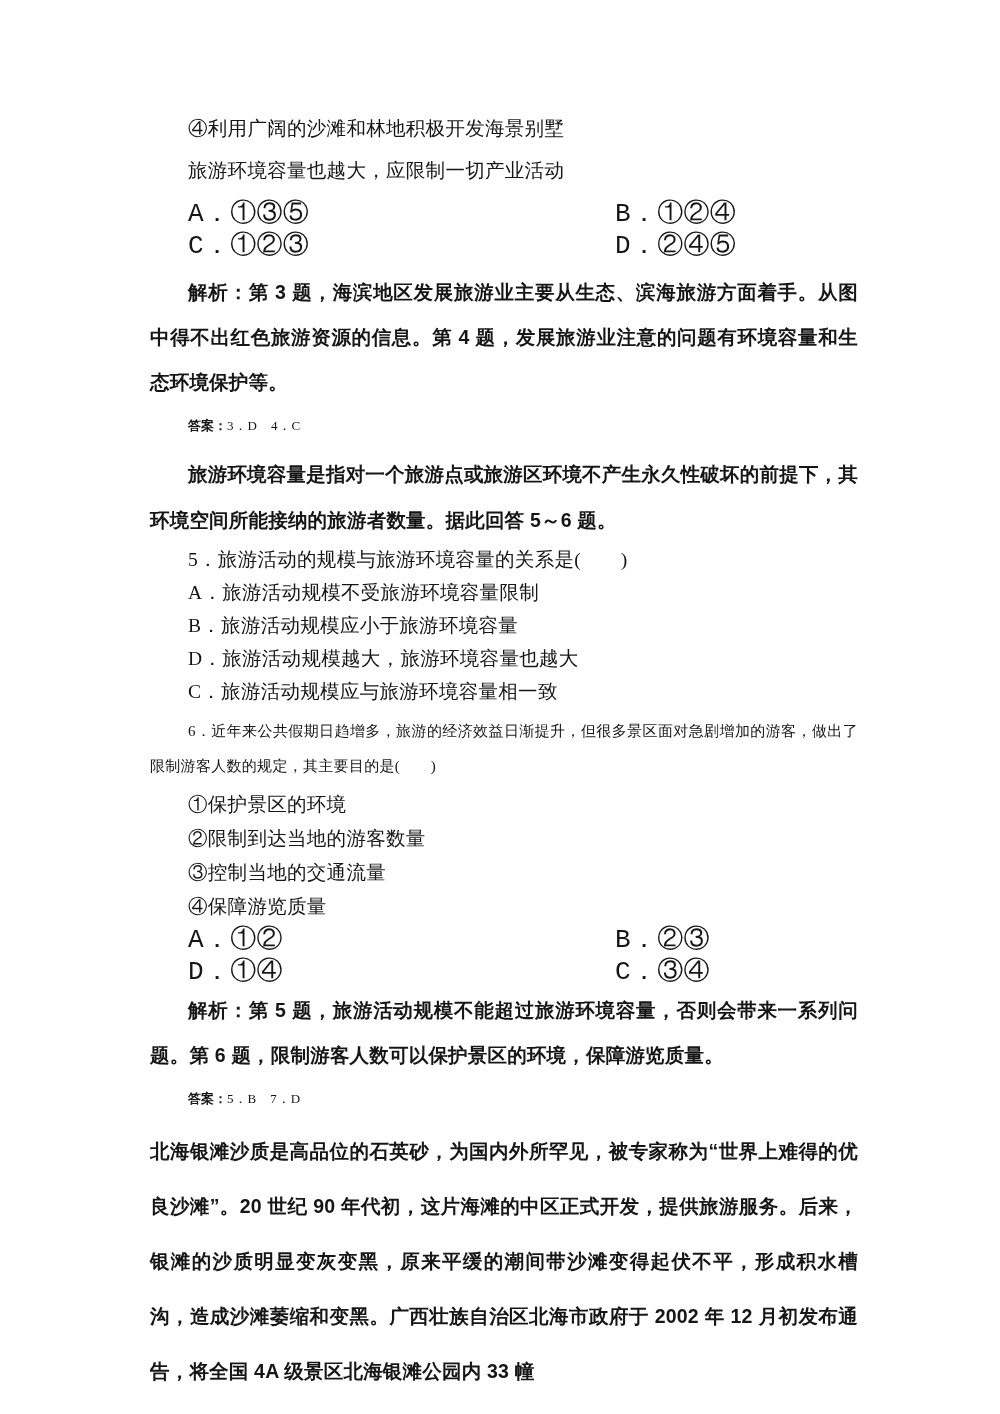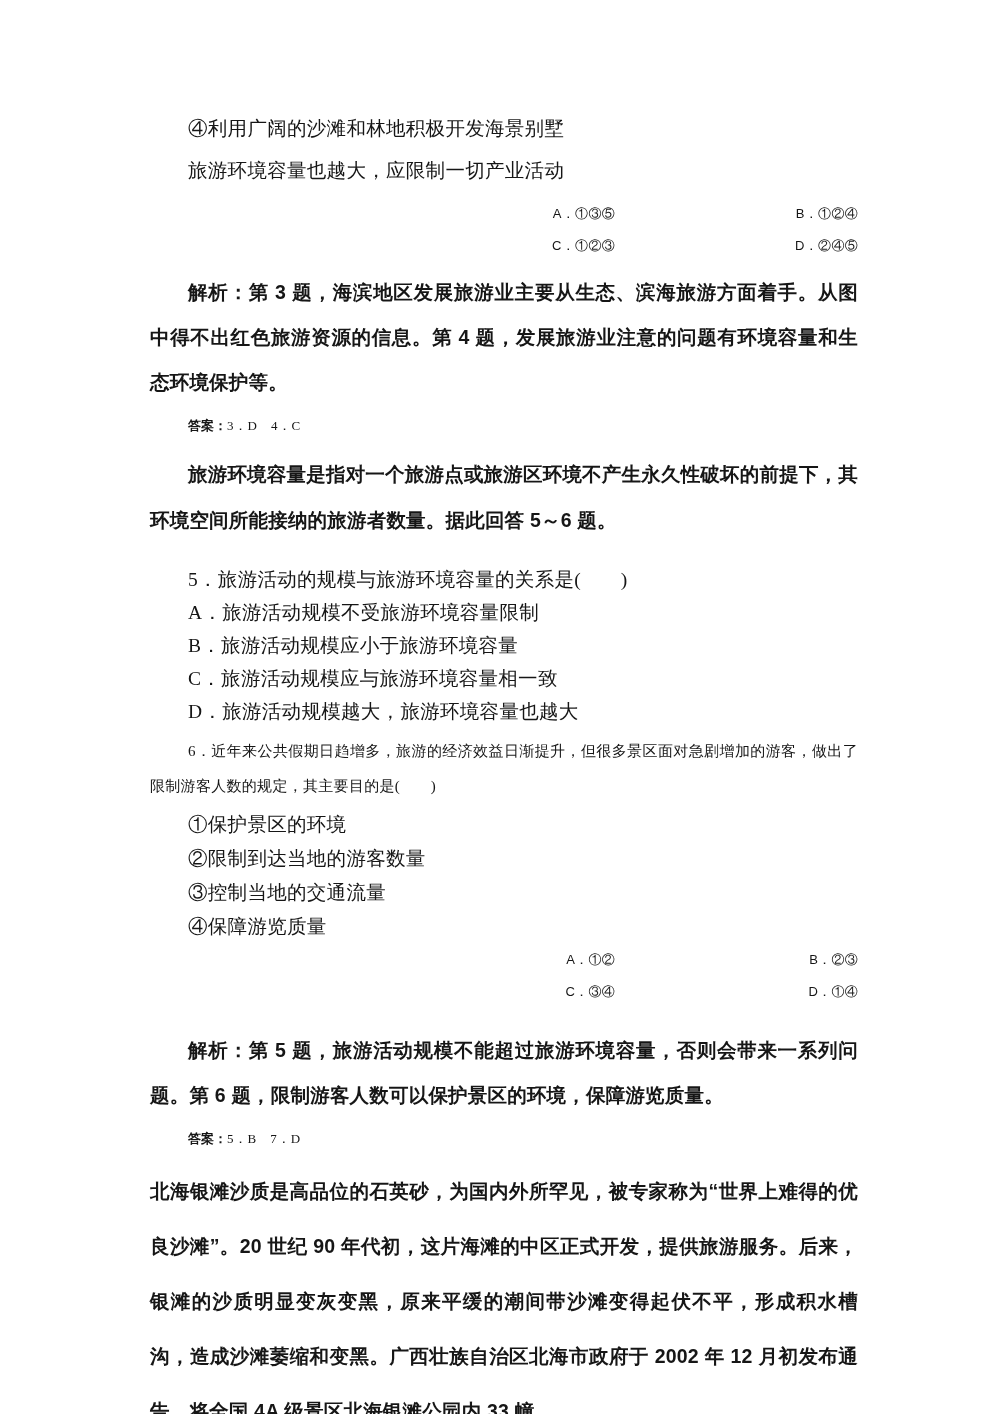--- a/index.html
+++ b/index.html
@@ -30,25 +30,24 @@
     font-size: 19.5px;
     line-height: 33px;
     letter-spacing: 0.3px;
   }
   .indent { padding-left: 38px; }
   
   .opt-grid {
     display: grid;
     grid-template-columns: 427px auto;
     padding-left: 38px;
-    font-family: Liberation Sans, sans-serif;
-    font-size: 13px;
+    font-family: Liberation Mono, monospace;
+    font-size: 26px;
     line-height: 32px;
     letter-spacing: 0.3px;
-    text-align: right;
   }
   
   .sans-para {
     font-family: "Liberation Sans", sans-serif;
     font-weight: 600;
     font-size: 19.5px;
     text-align: justify;
     letter-spacing: 0.2px;
   }
   .analysis { line-height: 45px; text-indent: 38px; }
@@ -72,21 +71,21 @@
     font-size: 15px;
     line-height: 35px;
     text-indent: 38px;
     text-align: justify;
     letter-spacing: 0.3px;
   }
   .q6-item { line-height: 34px; }
   .mt4  { margin-top: 4px; }
   .mt6  { margin-top: 6px; }
   .mt8  { margin-top: 8px; }
-  .mt10 { margin-top: 20px; }
+  .mt10 { margin-top: 0; }
 </style>
 </head>
 <body>
 
 <div class="page">
 
   <div>
     <div class="serif-line indent">④利用广阔的沙滩和林地积极开发海景别墅</div>
     <div class="serif-line indent">旅游环境容量也越大，应限制一切产业活动</div>
   </div>
@@ -101,36 +100,36 @@
   <p class="sans-para analysis mt8"><span>解析：</span><span>第 3 题，海滨地区发展旅游业主要从生态、滨海旅游方面着手。从图中得不出红色旅游资源的信息。第 4 题，发展旅游业注意的问题有环境容量和生态环境保护等。</span></p>
 
   <p class="answer-line mt4"><span class="lbl">答案：</span><span class="val">3．D　4．C</span></p>
 
   <p class="sans-para material-intro mt8">旅游环境容量是指对一个旅游点或旅游区环境不产生永久性破坏的前提下，其环境空间所能接纳的旅游者数量。据此回答 5～6 题。</p>
 
   <div class="opt-line indent mt10">5．旅游活动的规模与旅游环境容量的关系是(　　)</div>
   <div>
     <div class="opt-line indent">A．旅游活动规模不受旅游环境容量限制</div>
     <div class="opt-line indent">B．旅游活动规模应小于旅游环境容量</div>
+    <div class="opt-line indent">D．旅游活动规模越大，旅游环境容量也越大</div>
     <div class="opt-line indent">C．旅游活动规模应与旅游环境容量相一致</div>
-    <div class="opt-line indent">D．旅游活动规模越大，旅游环境容量也越大</div>
   </div>
 
   <p class="q6-stem mt6">6．近年来公共假期日趋增多，旅游的经济效益日渐提升，但很多景区面对急剧增加的游客，做出了限制游客人数的规定，其主要目的是(　　)</p>
   <div class="mt4">
     <div class="opt-line q6-item indent">①保护景区的环境</div>
     <div class="opt-line q6-item indent">②限制到达当地的游客数量</div>
     <div class="opt-line q6-item indent">③控制当地的交通流量</div>
     <div class="opt-line q6-item indent">④保障游览质量</div>
   </div>
   <div class="opt-grid">
     <div>A．①②</div>
     <div>B．②③</div>
+    <div>D．①④</div>
     <div>C．③④</div>
-    <div>D．①④</div>
   </div>
 
   <p class="sans-para analysis mt10"><span>解析：</span><span>第 5 题，旅游活动规模不能超过旅游环境容量，否则会带来一系列问题。第 6 题，限制游客人数可以保护景区的环境，保障游览质量。</span></p>
 
   <p class="answer-line mt4"><span class="lbl">答案：</span><span class="val">5．B　7．D</span></p>
 
   <p class="sans-para material-flush mt8">北海银滩沙质是高品位的石英砂，为国内外所罕见，被专家称为“世界上难得的优良沙滩”。20 世纪 90 年代初，这片海滩的中区正式开发，提供旅游服务。后来，银滩的沙质明显变灰变黑，原来平缓的潮间带沙滩变得起伏不平，形成积水槽沟，造成沙滩萎缩和变黑。广西壮族自治区北海市政府于 2002 年 12 月初发布通告，将全国 4A 级景区北海银滩公园内 33 幢</p>
 
 </div>
 

